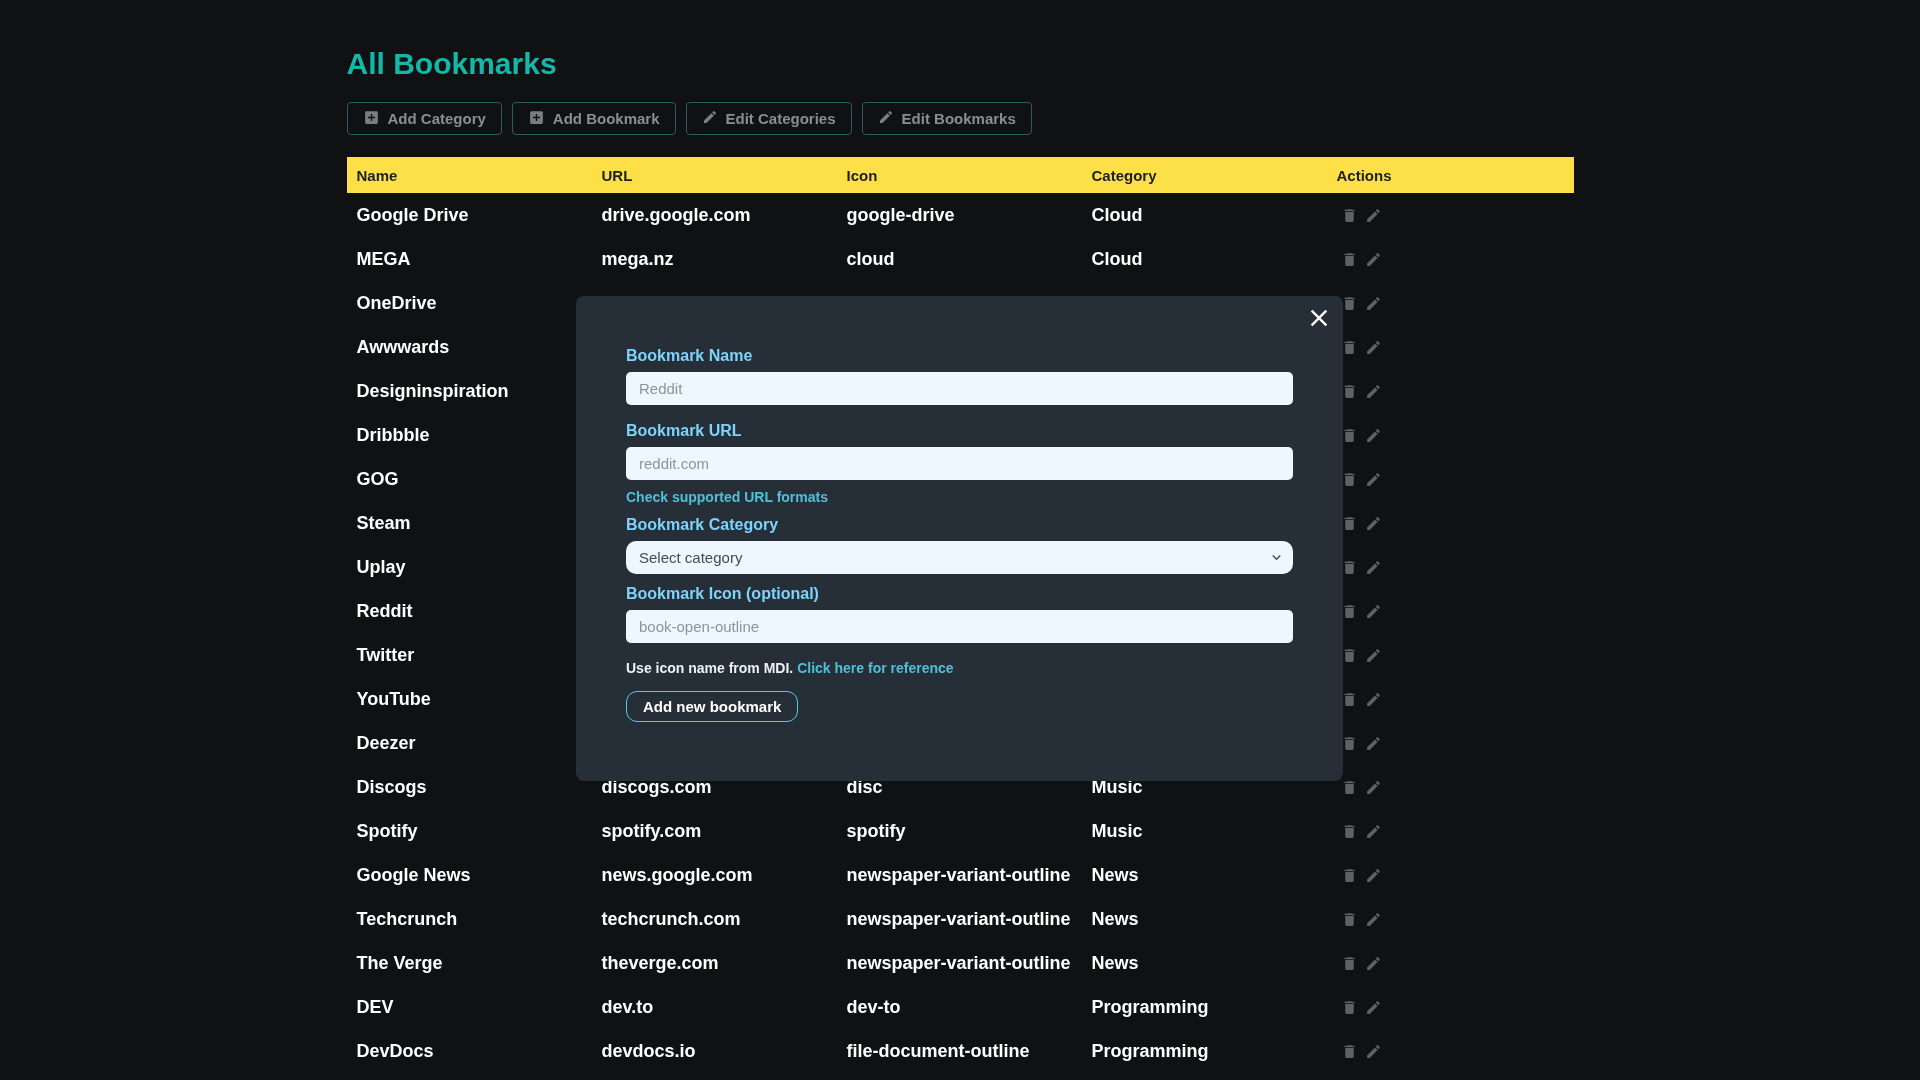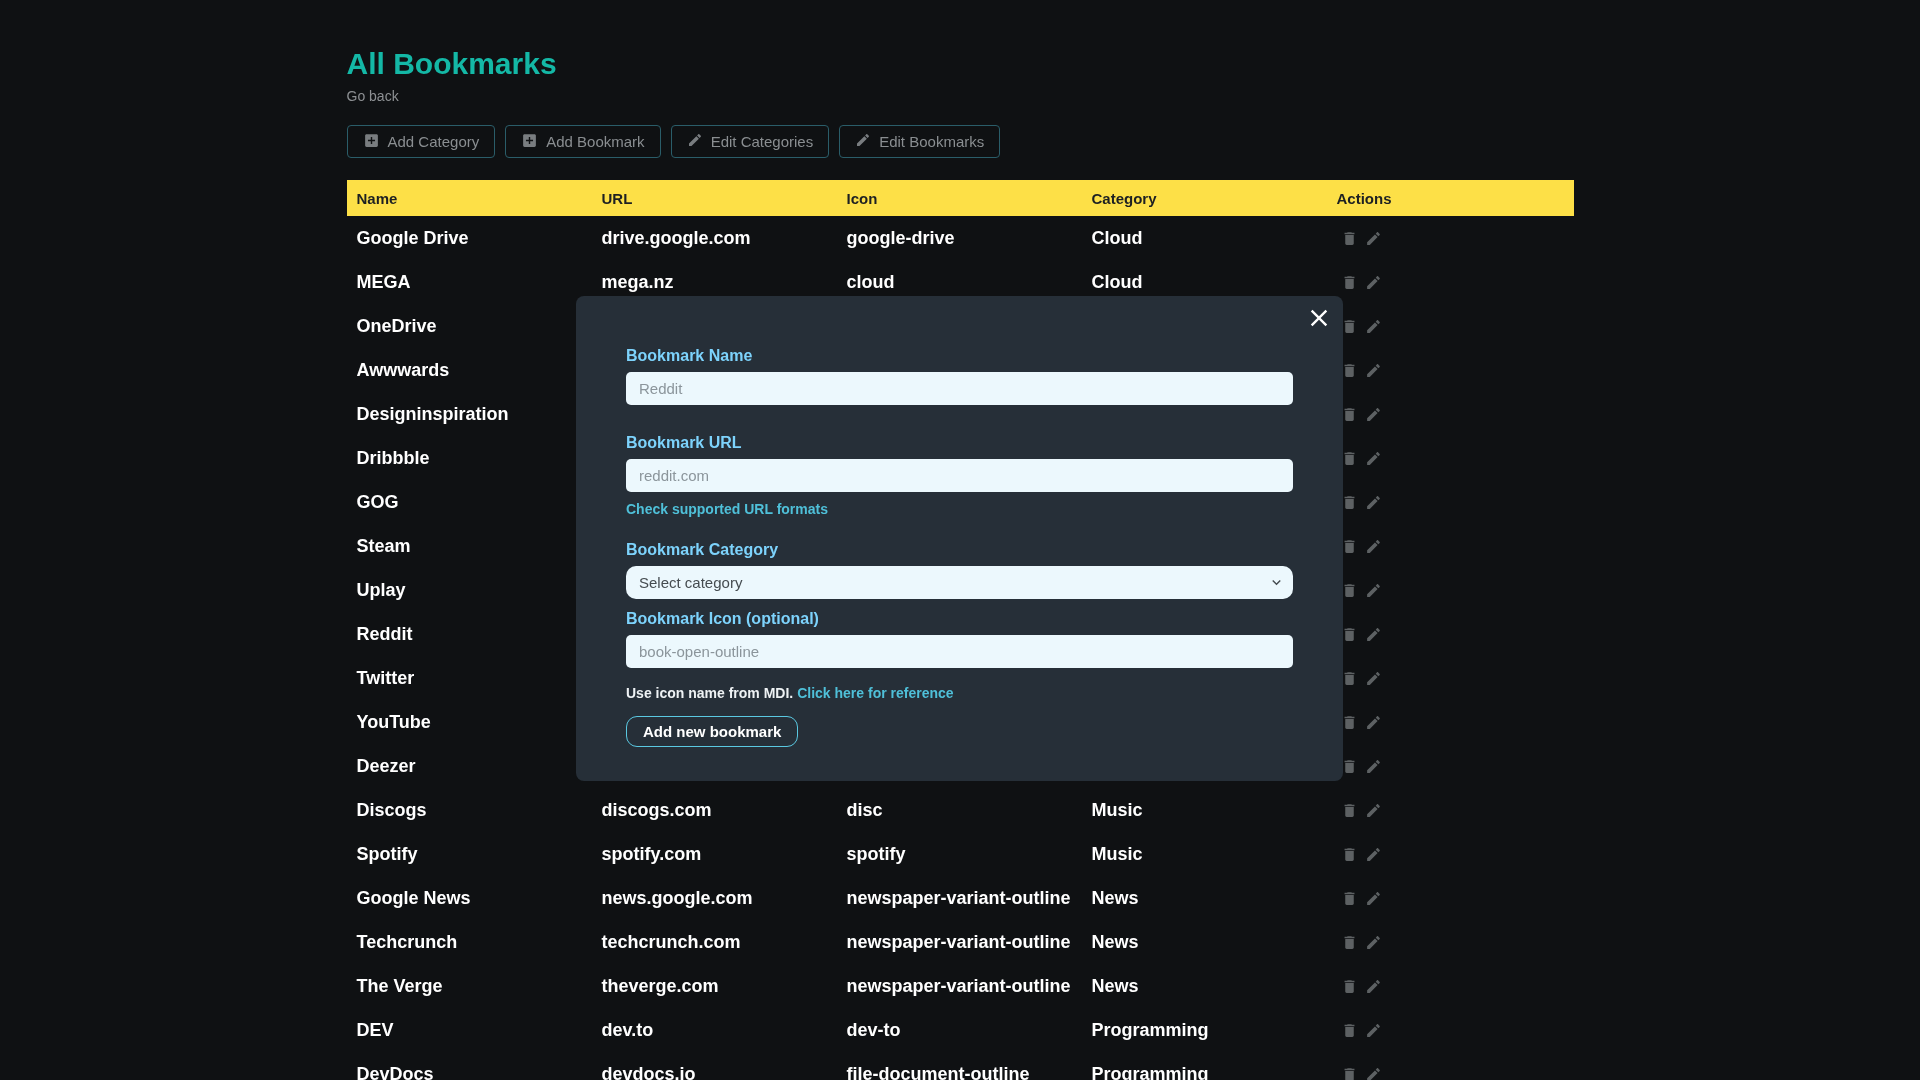--- a/index.html
+++ b/index.html
@@ -13,21 +13,21 @@
   }
   .container { width: 1227px; margin: 0 auto; padding-top: 46px; }
 
   .page-title { font-size: 30px; font-weight: bold; color: #14b8a6; line-height: 36px; }
   .go-back { font-size: 14px; color: #8d9093; margin-top: 6px; display: inline-block; cursor: pointer; }
 
   .toolbar { margin-top: 20px; display: flex; gap: 10px; }
   .tb-btn {
     display: inline-flex; align-items: center; gap: 8px;
     padding: 7px 15px; border: 1px solid #2a5d69; border-radius: 4px;
-    background: transparent; color: #8a8e91; font-size: 15px; font-weight: 400;
+    background: transparent; color: #8a8e91; font-size: 15px; font-weight: 700;
     font-family: inherit; cursor: pointer; height: 33px;
   }
   .tb-btn svg { fill: #797d80; }
 
   .table { margin-top: 22px; }
   .thead, .trow { display: grid; grid-template-columns: 245px 245px 245px 245px 247px; align-items: center; }
   .thead { background: #fde047; height: 36px; }
   .thead > div { padding-left: 10px; font-weight: bold; font-size: 15px; color: #1d2022; }
   .trow { height: 44px; color: #ffffff; font-size: 18px; font-weight: bold; }
   .trow > div { padding-left: 10px; white-space: nowrap; overflow: hidden; }
@@ -40,22 +40,22 @@
   }
   .modal-close { position: absolute; top: 8px; right: 10px; width: 28px; height: 28px; cursor: pointer; }
   .modal-close svg { fill: #ffffff; width: 28px; height: 28px; }
   .m-label { color: #7dd3fc; font-size: 16px; font-weight: 600; line-height: 18px; }
   .m-input {
     width: 100%; height: 33px; margin-top: 7px;
     border: none; border-radius: 5px; background: #ecf8fd;
     padding: 0 13px; font-size: 15px; color: #3f464a; font-family: inherit; outline: none;
   }
   .m-input::placeholder { color: #8b959b; }
-  .mt17 { margin-top: 29px; }
-  .mt15 { margin-top: 25px; }
+  .mt17 { margin-top: 17px; }
+  .mt15 { margin-top: 12px; }
   .mt25 { margin-top: 11px; }
   .m-link { color: #4fc0d9; font-size: 14px; font-weight: 600; line-height: 14px; margin-top: 10px; cursor: pointer; }
   .m-help { font-size: 14px; font-weight: 600; line-height: 14px; margin-top: 18px; color: #eef2f4; }
   .m-help span.lnk { color: #4fc0d9; cursor: pointer; }
   .m-select {
     position: relative; width: 100%; height: 33px; margin-top: 7px;
     border-radius: 10px; background: #ecf8fd; display: flex; align-items: center;
     padding: 0 13px; font-size: 15px; color: #454c50; cursor: pointer;
   }
   .m-select svg { position: absolute; right: 8px; top: 8px; fill: #454c50; }
@@ -63,23 +63,20 @@
     margin-top: 16px; height: 31px; padding: 0 16px;
     background: transparent; border: 1px solid #5ac8e1; border-radius: 11px;
     color: #ffffff; font-size: 15px; font-weight: bold; font-family: inherit; cursor: pointer;
   }
 </style>
 </head>
 <body>
 
 <div class="container">
   <div class="page-title">All Bookmarks</div>
-  <div>
-    <span class="go-back">Go back</span>
-  </div>
 
   <div class="toolbar">
     <button class="tb-btn">
       <span><svg width="17" height="17" viewBox="0 0 24 24">
             <path d="M19 3H5c-1.1 0-2 .9-2 2v14c0 1.1.9 2 2 2h14c1.1 0 2-.9 2-2V5c0-1.1-.9-2-2-2zm-2 10h-4v4h-2v-4H7v-2h4V7h2v4h4v2z"></path>
           </svg></span>
       <span>Add Category</span>
     </button>
     <button class="tb-btn">
       <span><svg width="17" height="17" viewBox="0 0 24 24">

